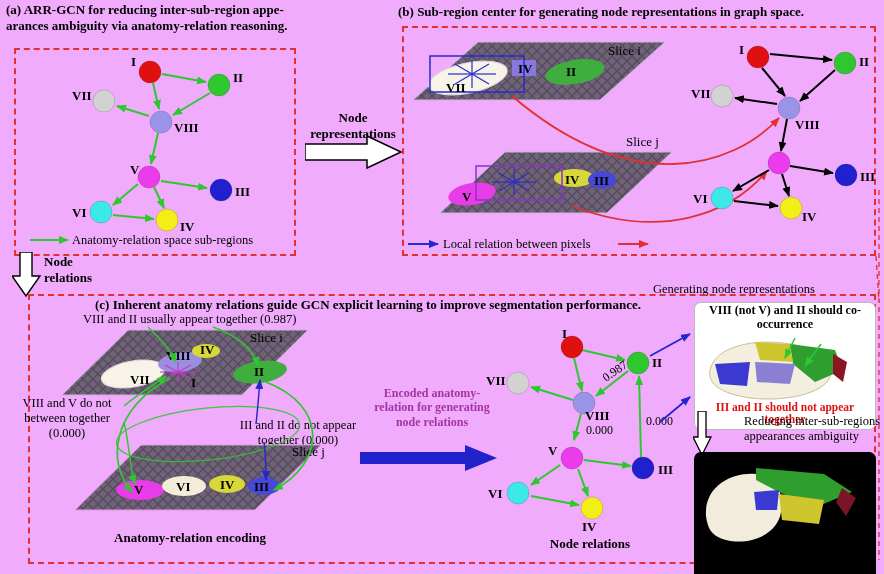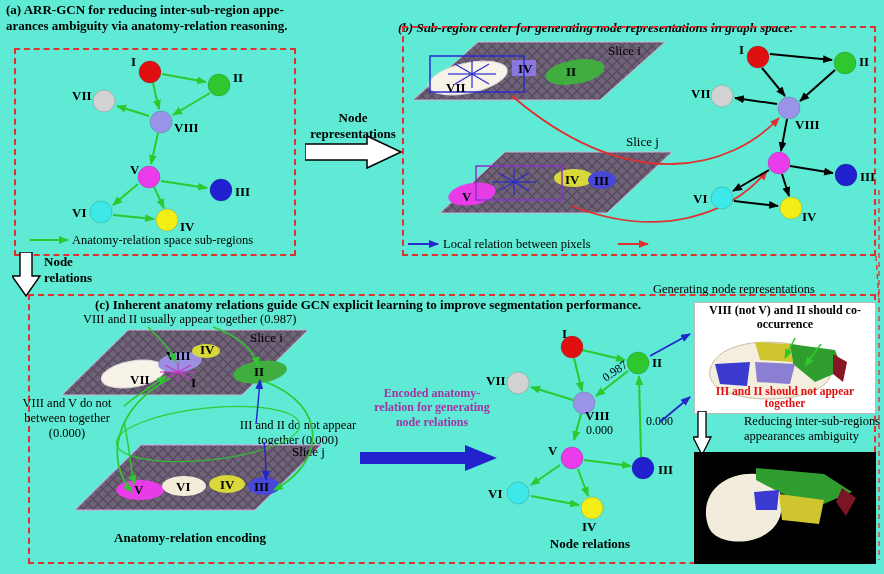--- a/index.html
+++ b/index.html
@@ -1,30 +1,30 @@
 <!DOCTYPE html>
 <html><head>
 <meta charset="utf-8">
 <style>
   * { margin:0; padding:0; box-sizing:border-box; }
   body { font-family:"Liberation Serif", serif; background:#fff; }
-  .canvas { position:relative; width:884px; height:574px; background:#5eead4; overflow:hidden; }
+  .canvas { position:relative; width:884px; height:574px; background:#f0abfc; overflow:hidden; }
   .abs { position:absolute; }
   .ttl { font-weight:bold; font-size:13px; line-height:1.2; color:#000; }
   .txt { font-size:12.5px; line-height:1.18; color:#000; }
   .ctr { text-align:center; }
   .dashed-box { position:absolute; border:2px dashed #e03030; }
   svg text { font-family:"Liberation Serif", serif; }
   .rn { font-size:13px; font-weight:bold; fill:#000; }
   .slab { font-size:13px; fill:#000; }
   .elab { font-size:12px; fill:#000; }
   .node { stroke:rgba(0,0,0,0.25); stroke-width:0.6; }
   .purple-txt { color:#a433a4; font-weight:bold; font-size:12px; line-height:1.2; }
   .red-txt { color:#e01010; font-weight:bold; font-size:11.5px; line-height:1.1; }
-  .seg-box { position:absolute; width:182px; height:112px; }
+  .seg-box { position:absolute; width:182px; height:128px;border-radius:7px; }
 </style>
 </head>
 <body>
 
 <div class="canvas">
 
   <svg width="0" height="0" class="abs">
     <defs>
       <marker id="m-green" markerWidth="11" markerHeight="9" refX="9" refY="4" orient="auto" markerUnits="userSpaceOnUse">
           <path d="M0,0 L10,4 L0,8 Z" fill="#2ec82e"></path>
@@ -79,21 +79,21 @@
     <text class="rn" x="166" y="183">IV</text>
     <line x1="16" y1="192" x2="54" y2="192" stroke="#2ec82e" stroke-width="2" marker-end="url(#m-green)"></line>
   </svg>
   <div class="abs txt" style="left:72px; top:233px; width:220px;">Anatomy-relation space sub-regions</div>
 
   <div class="abs ttl ctr" style="left:302px; top:110px; width:102px;">Node representations</div>
   <svg class="abs" style="left:305px; top:134px;" width="100" height="36">
     <polygon points="0,10 62,10 62,2 96,18 62,34 62,26 0,26" fill="#fff" stroke="#000" stroke-width="1.5"></polygon>
   </svg>
 
-  <div class="abs ttl" style="left:398px; top:20px; width:480px; white-space:nowrap;font-style:italic;">(b) Sub-region center for generating  node representations in graph space.</div>
+  <div class="abs ttl" style="left:398px; top:4px; width:480px; white-space:nowrap;">(b) Sub-region center for generating  node representations in graph space.</div>
 
   <div class="dashed-box" style="left:402px; top:26px; width:474px; height:230px;"></div>
 
   <svg class="abs" style="left:402px; top:26px;" width="474" height="230">
 
     <polygon points="11,74 76,16 263,16 198,74" fill="url(#hatch)" stroke="#c9b6d6" stroke-width="1"></polygon>
     <ellipse cx="66" cy="52" rx="40" ry="15" transform="rotate(-12 66 52)" fill="#f7f3e8" stroke="#ddd"></ellipse>
     <rect x="110" y="34" width="24" height="16" fill="#8877dd"></rect>
     <ellipse cx="173" cy="46" rx="30" ry="12" transform="rotate(-10 173 46)" fill="#3fae3f"></ellipse>
     <rect x="28" y="30" width="94" height="36" fill="none" stroke="#2a2ad0" stroke-width="1.5"></rect>

